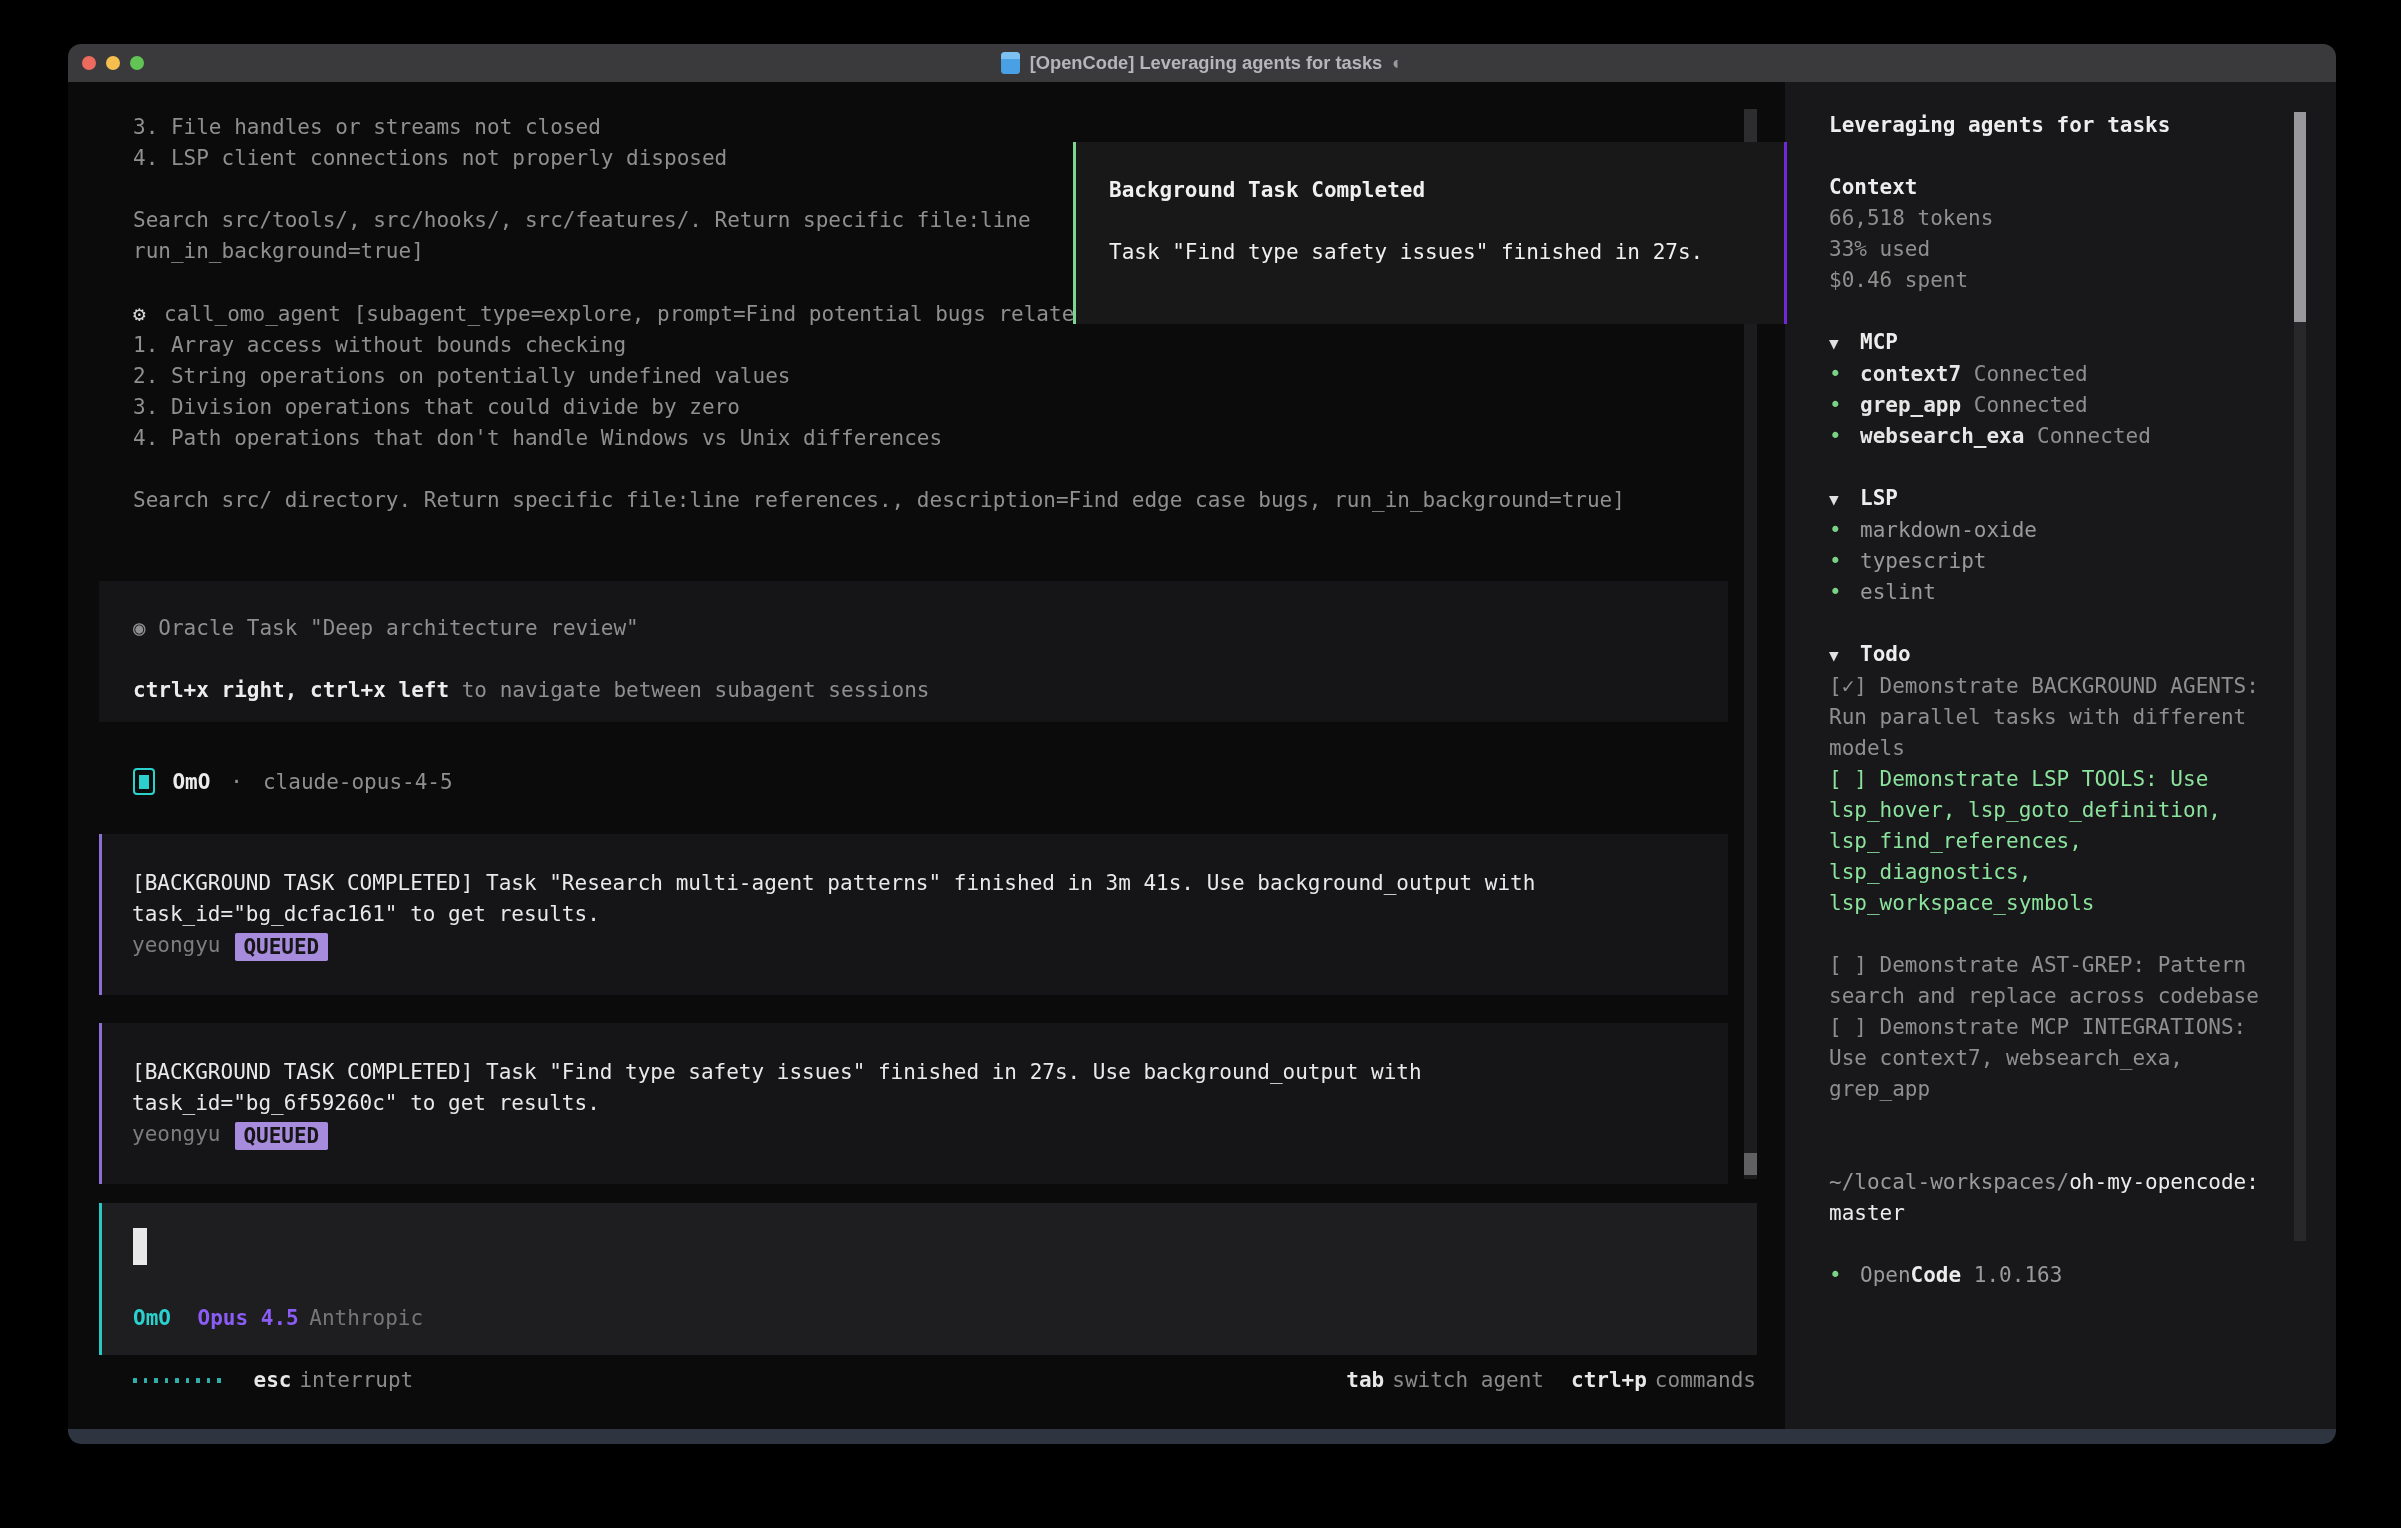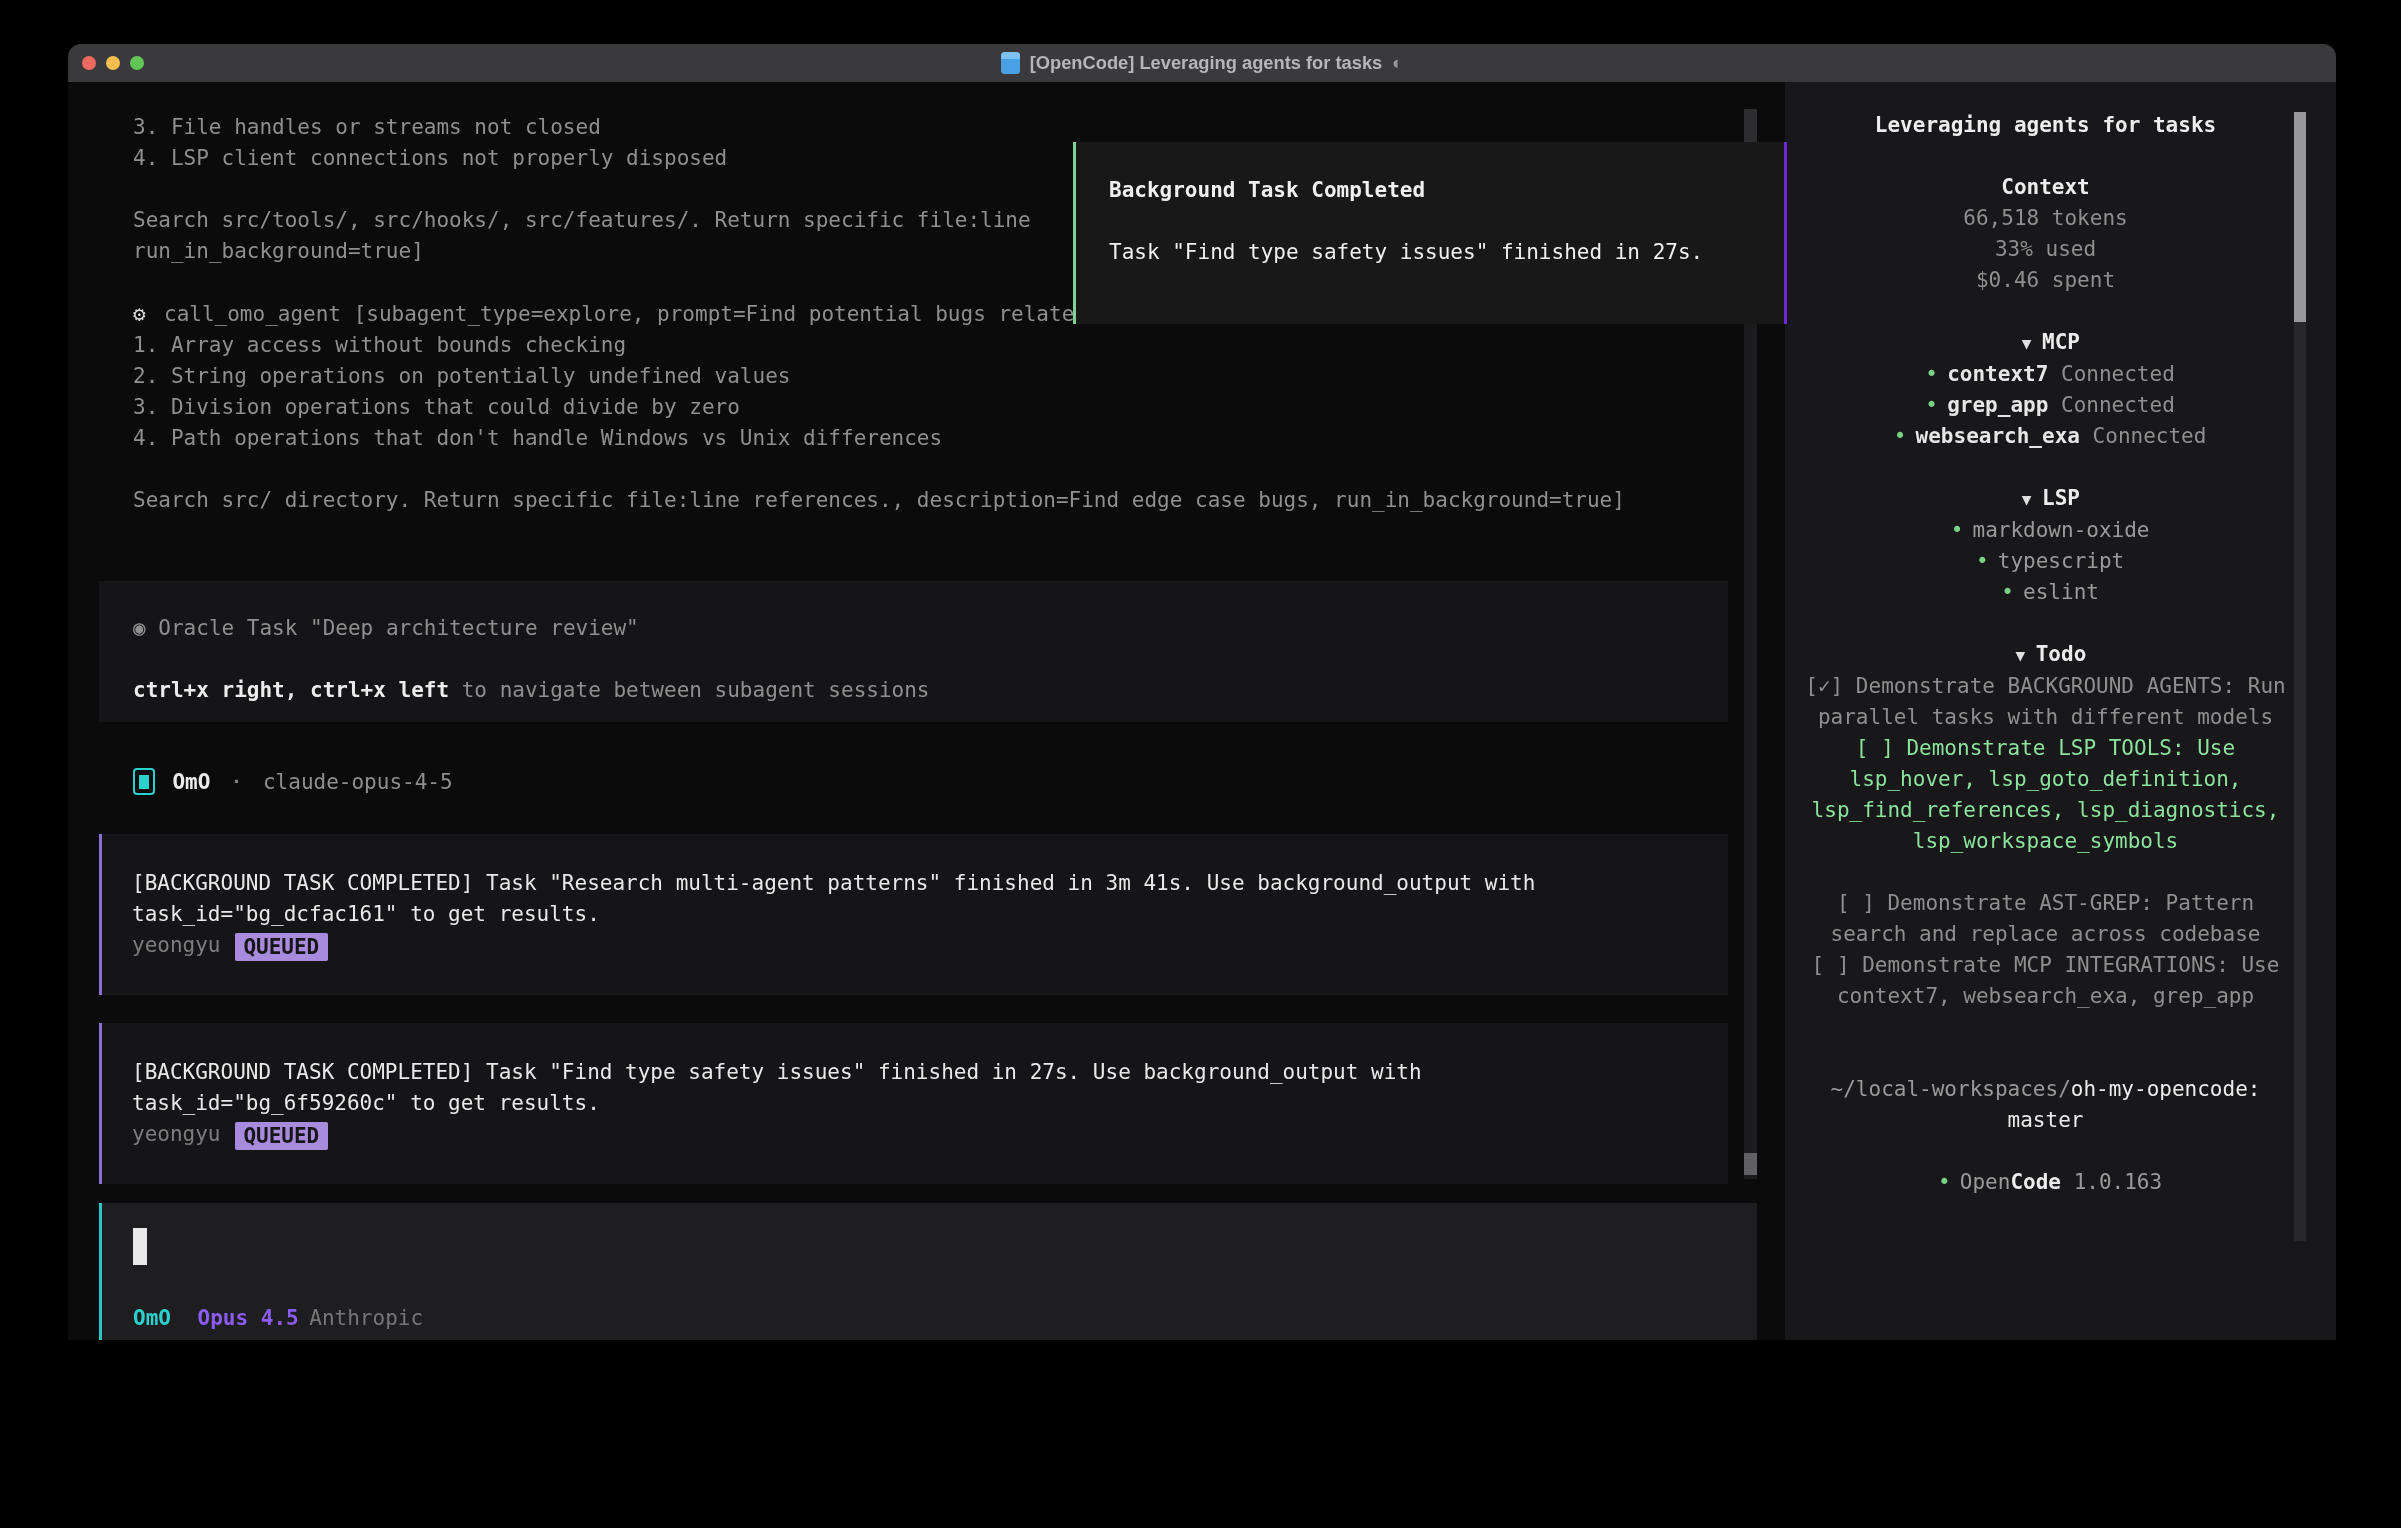--- a/index.html
+++ b/index.html
@@ -1,35 +1,35 @@
 <!DOCTYPE html>
 <html style="font-size:9.5px"><head>
 <meta charset="utf-8">
 <style>
   html,body{margin:0;padding:0;background:#000;}
-  #canvas{position:relative;width:2401px;height:1340px;background:#000;overflow:hidden;
+  #canvas{position:relative;width:2401px;height:1528px;background:#000;overflow:hidden;
           font-family:"DejaVu Sans Mono",monospace;font-size:21px;color:#8f8f8f;}
   
   #window{position:absolute;left:68px;top:44px;width:2268px;height:1400px;
           background:#0b0b0c;border-radius:13px;overflow:hidden;}
   #titlebar{position:absolute;left:0;top:0;right:0;height:38px;background:#3a3a3d;
             border-bottom:0.6px solid #050505;display:flex;align-items:center;justify-content:center;
             font-family:"Liberation Sans",sans-serif;font-size:18.3px;font-weight:bold;color:#b6b6ba;}
   .traffic{position:absolute;left:14px;top:11.8px;display:flex;gap:10px;}
   .light{width:14px;height:14px;border-radius:50%;}
   .l-red{background:#ed6a5e;} .l-yellow{background:#f4bf4f;} .l-green{background:#61c455;}
   .title-wrap{display:flex;align-items:center;gap:9.5px;}
   .file-ico{display:inline-block;width:19px;height:22.5px;border-radius:3.5px;
             background:linear-gradient(#7cc1f2 0 7px,#4aa0e4 7px 100%);}
   .moon{color:#9a9a9e;font-weight:bold;}
   
   #wbody{position:absolute;left:0;top:38px;right:0;bottom:15.4px;display:flex;}
   #main{position:relative;width:1717px;background:#0b0b0c;flex:none;}
   #sidebar{position:relative;flex:1;background:#18181a;box-sizing:border-box;
-           padding:28px 50px 0 20px;line-height:31px;text-align:center;}
+           padding:28px 50px 0 44px;line-height:31px;}
   #bottombar{position:absolute;left:0;right:0;bottom:0;height:15.4px;background:#2e3440;
              border-radius:0 0 13px 13px;}
   
   pre.term{margin:0;font:inherit;line-height:31px;white-space:pre;}
   .dim{color:#8f8f8f;} .boldw{color:#ececec;font-weight:bold;}
   #scrollback{position:absolute;left:65px;top:29.5px;}
   #toolcall{position:absolute;left:65px;top:217px;}
   .gear{display:inline-block;width:31px;color:#d6d6d6;}
   #notification{position:absolute;left:1005px;top:60px;width:675px;height:149px;background:#181818;
                 border-left:3px solid #7ed492;border-right:3px solid #6d28d9;

